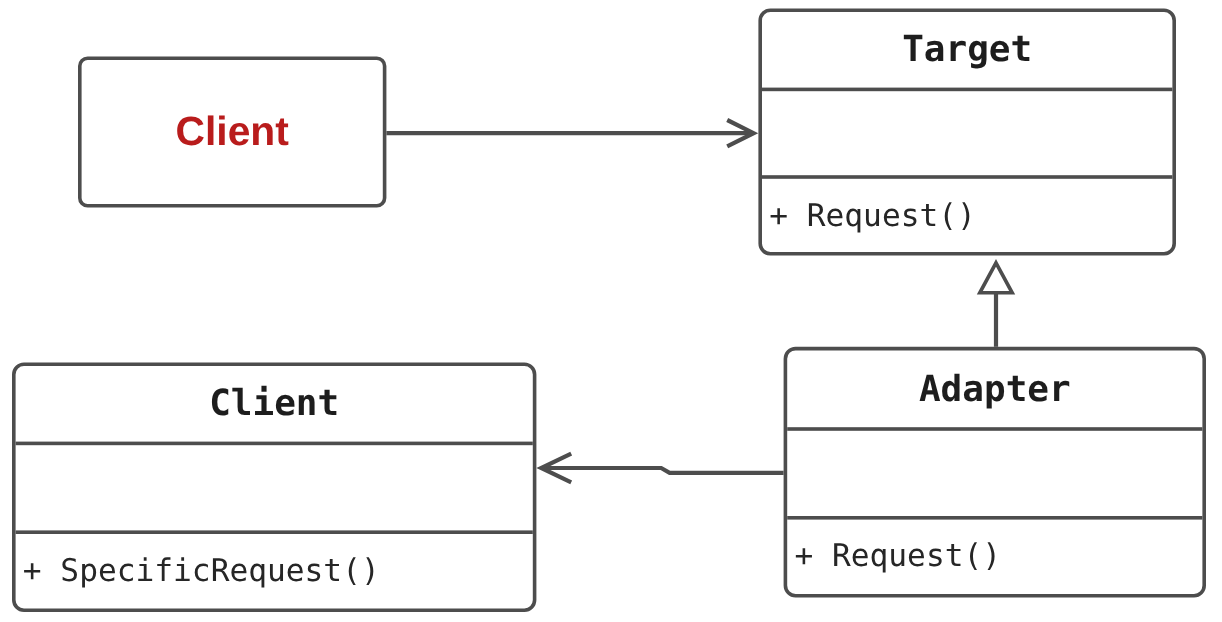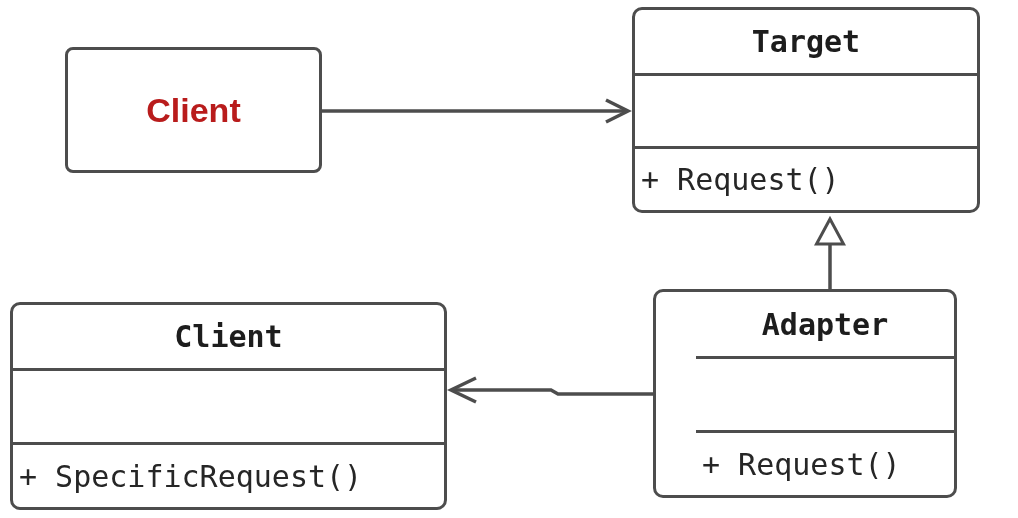--- a/index.html
+++ b/index.html
@@ -50,31 +50,31 @@
     justify-content: center;
     font-weight: bold;
     font-size: 30px;
     color: #1d1d1d;
   }
   .compartment.attrs {
     border-top: 3px solid #4d4d4d;
   }
   .compartment.methods {
     border-top: 3px solid #4d4d4d;
-    font-size: 30px;
+    font-size: 26px;
     color: #262626;
     padding-left: 6px;
     white-space: pre;
   }
 
   
   #box-client  { left: 65px;  top: 47px;  width: 257px; height: 126px; }
   #box-target  { left: 632px; top: 7px;   width: 348px; height: 206px; }
   #box-adaptee { left: 10px;  top: 302px; width: 437px; height: 208px; }
-  #box-adapter { left: 653px; top: 289px; width: 304px; height: 209px; padding-left: 40px; }
+  #box-adapter { left: 653px; top: 289px; width: 352px; height: 209px; }
 
   #box-target  .title   { height: 63px; }
   #box-target  .attrs   { height: 73px; }
   #box-target  .methods { flex: 1; }
 
   #box-adaptee .title   { height: 63px; }
   #box-adaptee .attrs   { height: 74px; }
   #box-adaptee .methods { flex: 1; text-align: right; }
 
   #box-adapter .title   { height: 64px; }

